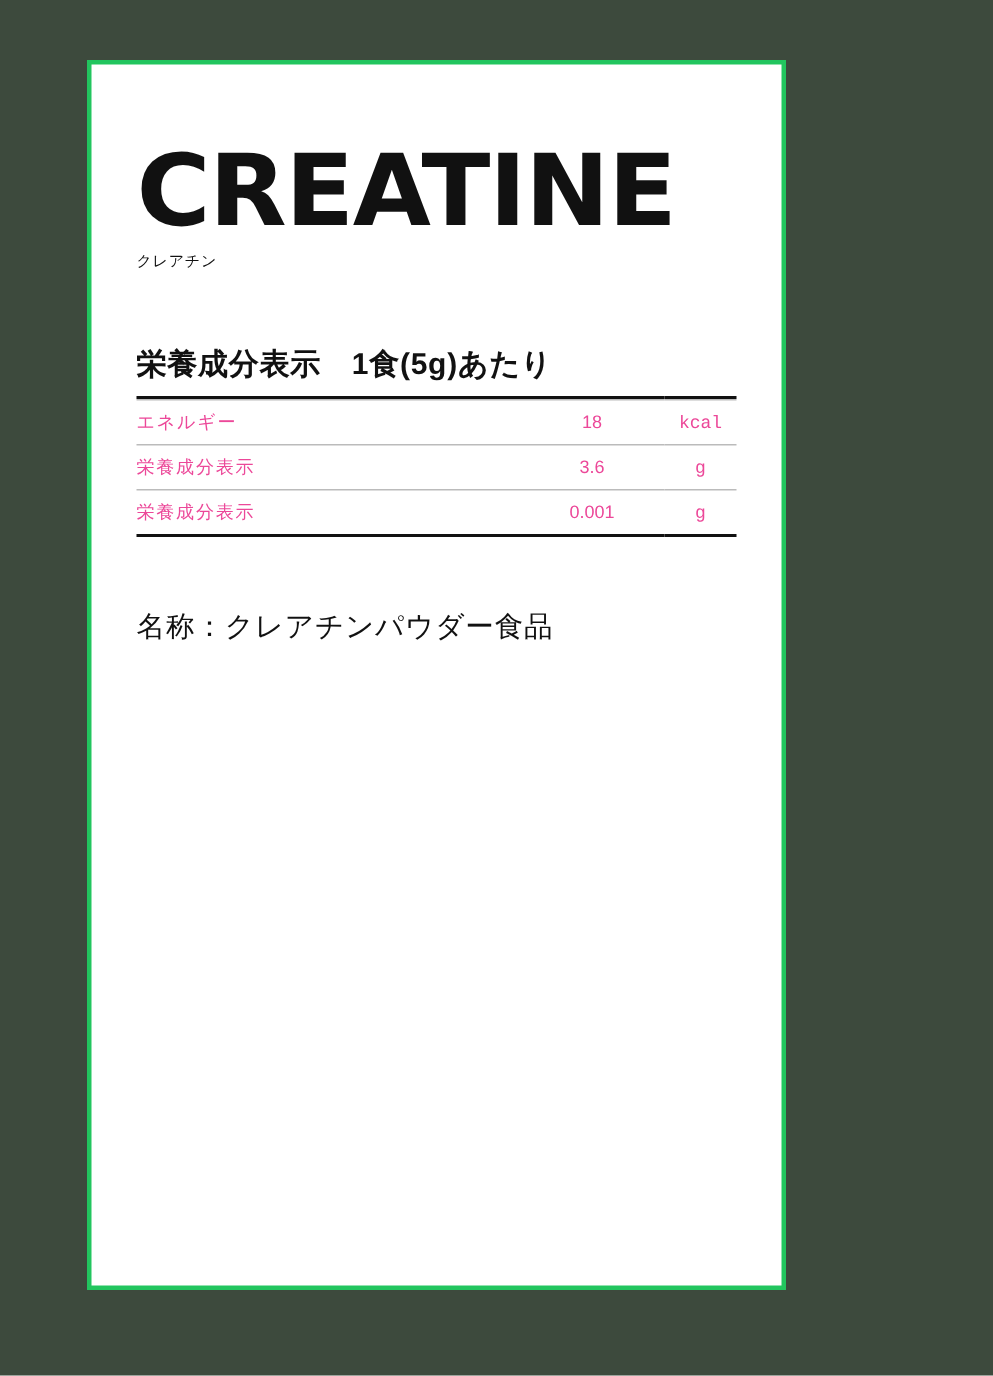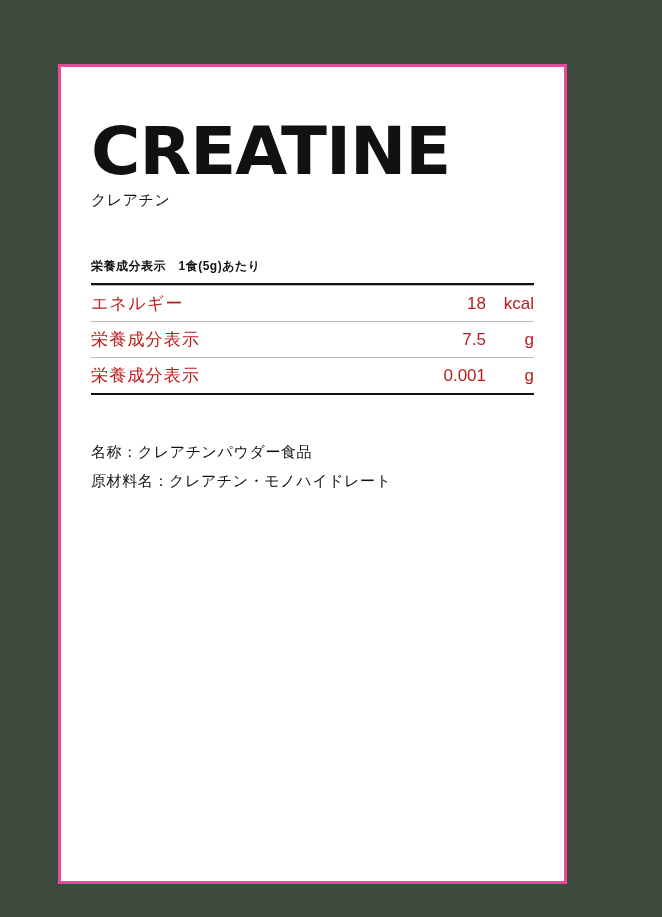--- a/index.html
+++ b/index.html
@@ -9,96 +9,97 @@
   body {
     width: 662px;
     height: 917px;
     background: #3d4a3d;
     font-family: "Liberation Sans", sans-serif;
     overflow: hidden;
   }
   .page {
     position: absolute;
     left: 58px;
-    top: 64px;
-    width: 509px;
+    top: 40px;
+    width: 466px;
     height: 820px;
     background: #ffffff;
-    border: 3px solid #ec4899;
+    border: 3px solid #22c55e;
     box-sizing: border-box;
   }
   .inner {
     position: absolute;
     left: 30px;
     top: 30px;
     right: 30px;
   }
   .title {
     font-family: "DejaVu Sans", sans-serif;
     font-weight: bold;
     font-size: 66px;
     letter-spacing: -1px;
     color: #111111;
     line-height: 1.0;
     margin: 22px 0 0 0;
     transform: scaleX(1.02);
     transform-origin: left center;
   }
   .subtitle {
-    font-size: 15px;
+    font-size: 10px;
     color: #111111;
     margin-top: 6px;
     letter-spacing: 0.5px;
   }
   .nutrition {
     margin-top: 48px;
   }
   .nutrition-heading {
-    font-size: 12px;
+    font-size: 20px;
     font-weight: bold;
     color: #111111;
     padding-bottom: 8px;
     letter-spacing: 0.5px;
   }
   table.nutrition-table {
     width: 100%;
     border-collapse: collapse;
-    font-size: 17px;
-    color: #b91c1c;
+    font-size: 12px;
+    color: #ec4899;
   }
   table.nutrition-table tr.head-rule td {
     border-top: 2px solid #111111;
     height: 0;
     padding: 0;
   }
   table.nutrition-table td {
     padding: 6px 0 6px 0;
     border-bottom: 1px solid #bbbbbb;
     vertical-align: baseline;
   }
   table.nutrition-table tr:last-child td {
     border-bottom: 2px solid #111111;
   }
   td.nut-label {
     text-align: left;
     letter-spacing: 1.2px;
   }
   td.nut-value {
-    text-align: right;
+    text-align: center;
     padding-right: 12px;
     white-space: nowrap;
   }
   td.nut-unit {
-    text-align: right;
+    text-align: center;
     width: 48px;
     white-space: nowrap;
+    font-family: Liberation Mono, monospace;
   }
   .info {
     margin-top: 42px;
-    font-size: 15px;
+    font-size: 19px;
     color: #111111;
     line-height: 1.95;
     letter-spacing: 0.6px;
   }
 </style>
 </head>
 <body>
 
 <div class="page">
   <div class="inner">
@@ -116,31 +117,30 @@
             <td></td>
             <td></td>
           </tr>
           <tr>
             <td class="nut-label">エネルギー</td>
             <td class="nut-value">18</td>
             <td class="nut-unit">kcal</td>
           </tr>
           <tr>
             <td class="nut-label">栄養成分表示</td>
-            <td class="nut-value">7.5</td>
+            <td class="nut-value">3.6</td>
             <td class="nut-unit">g</td>
           </tr>
           <tr>
             <td class="nut-label">栄養成分表示</td>
             <td class="nut-value">0.001</td>
             <td class="nut-unit">g</td>
           </tr>
         </tbody>
       </table>
     </div>
 
     <div class="info">
       <div>名称：クレアチンパウダー食品</div>
-      <div>原材料名：クレアチン・モノハイドレート</div>
     </div>
 
   </div>
 </div>
 
 </body></html>

